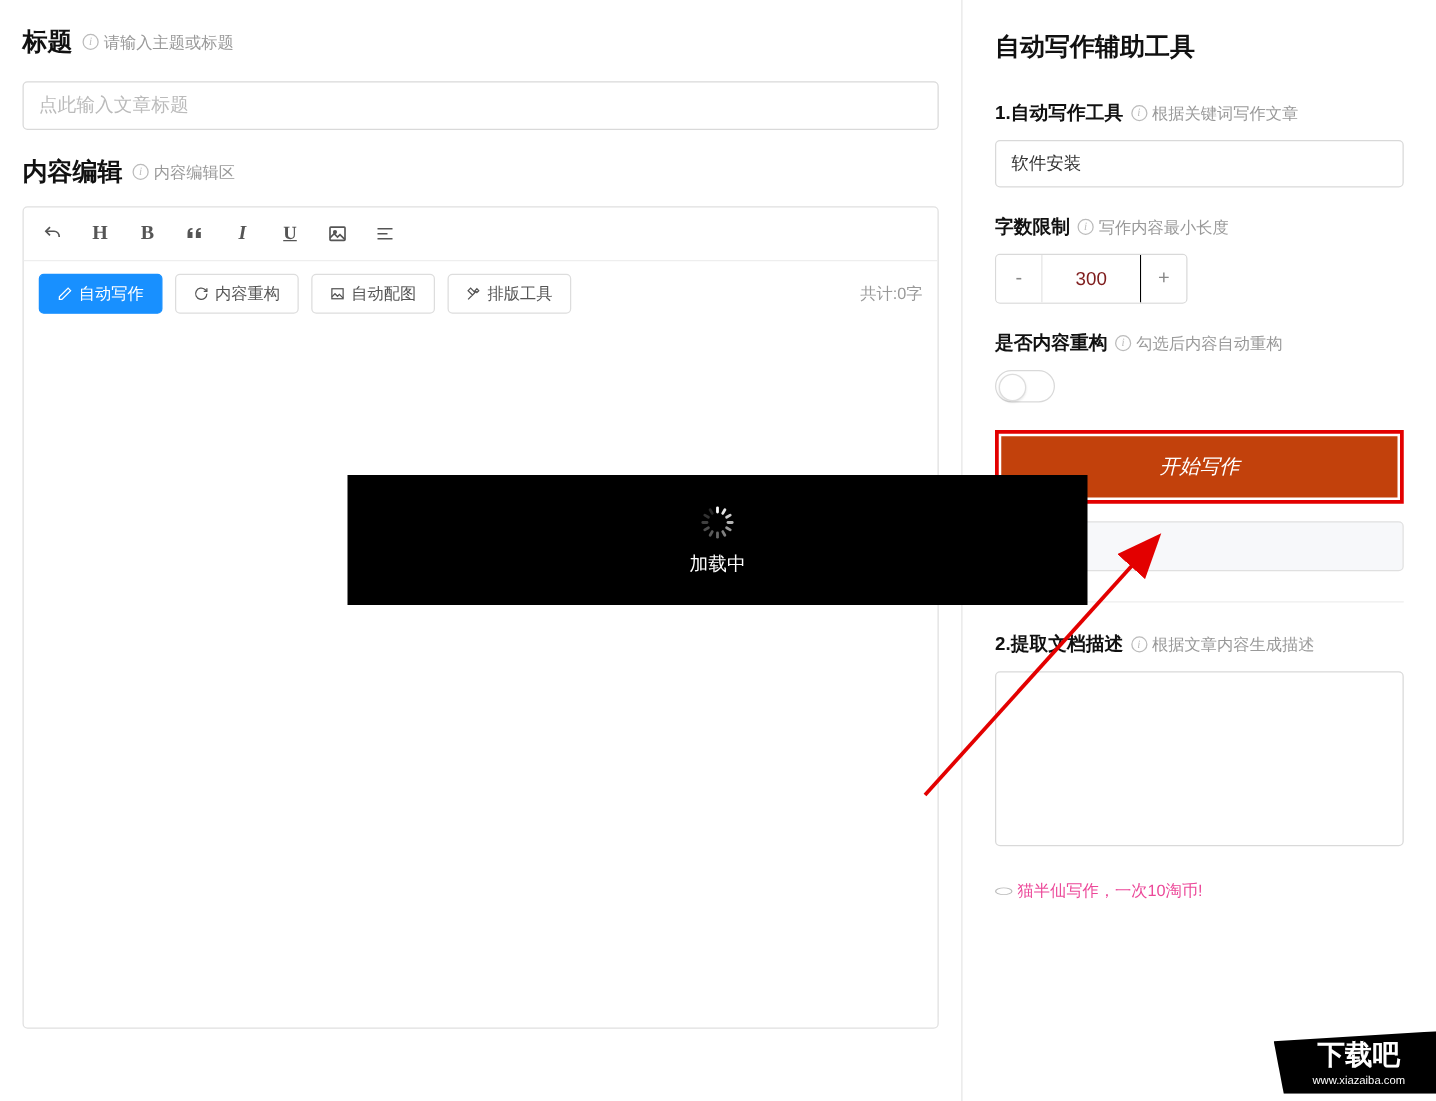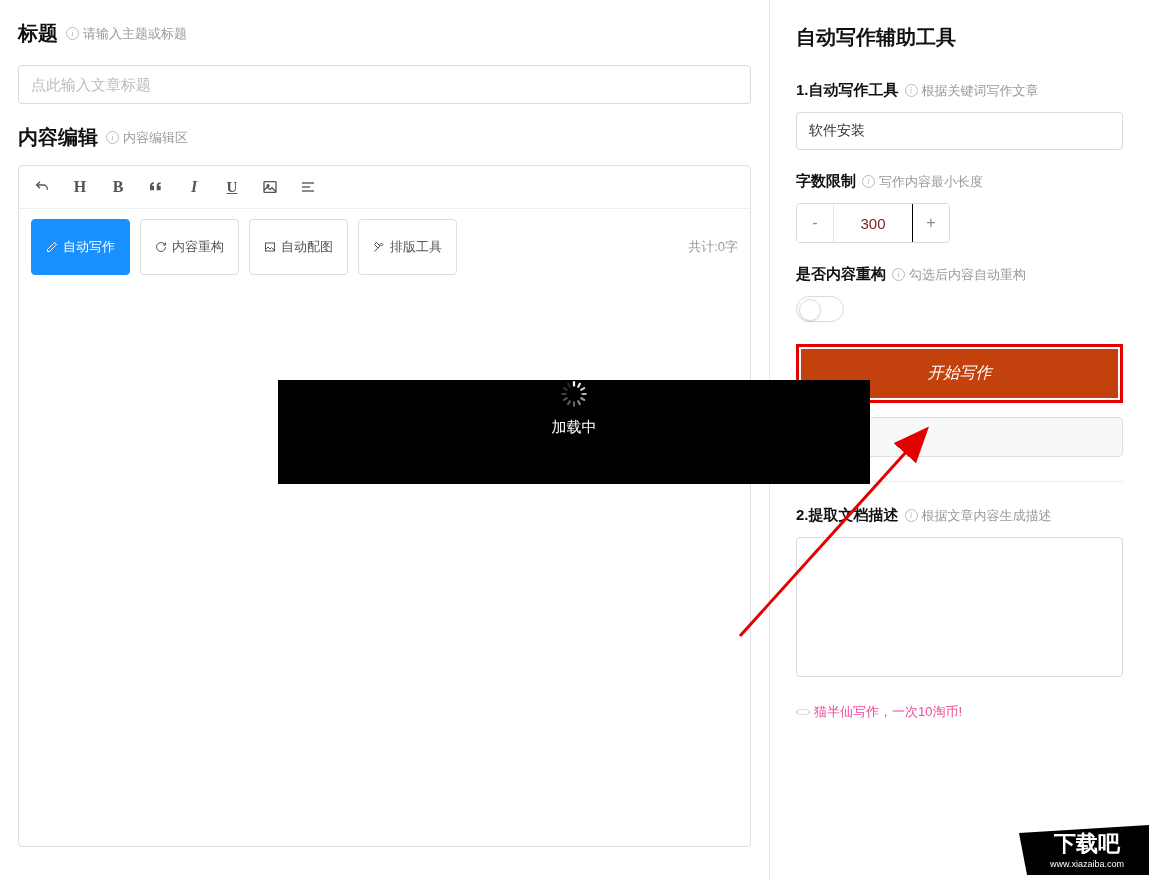--- a/index.html
+++ b/index.html
@@ -124,21 +124,21 @@
   height: 22px;
 }
 .tool-btn svg { width: 16px; height: 16px; }
 .action-row {
   display: flex;
   align-items: center;
   padding: 10px 12px;
   gap: 10px;
   border-bottom: 1px solid transparent;
 }
-.action-row .btn { font-size: 13px; padding: 18px 14px; }
+.action-row .btn { font-size: 13px; padding: 6px 14px; }
 .count-text {
   margin-left: auto;
   font-size: 13px;
   color: #999;
 }
 .editor-area {
   min-height: 560px;
 }
 .right-title {
   font-size: 20px;
@@ -294,21 +294,21 @@
   position: absolute;
   left: 278px;
   top: 380px;
   width: 592px;
   height: 104px;
   background: #000;
   color: #fff;
   display: flex;
   flex-direction: column;
   align-items: center;
-  justify-content: flex-start;
+  justify-content: center;
   z-index: 100;
 }
 .toast-spinner {
   width: 28px;
   height: 28px;
   margin-bottom: 10px;
   position: relative;
 }
 .toast-spinner svg { width: 28px; height: 28px; }
 .toast-text { font-size: 15px; }

